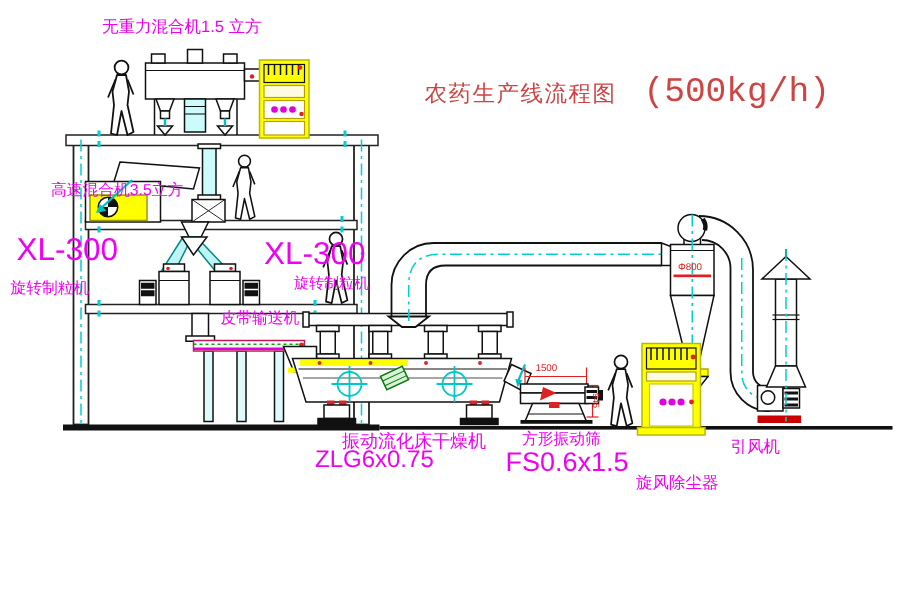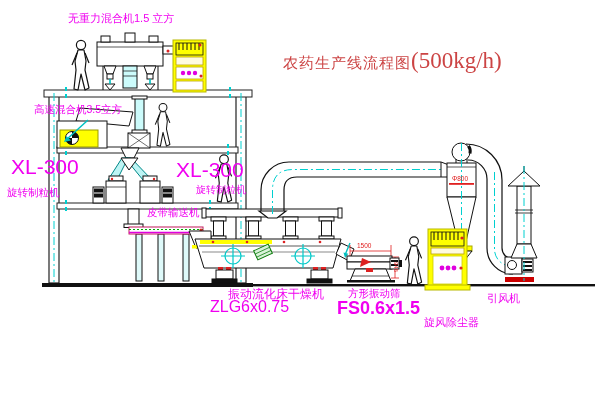--- a/index.html
+++ b/index.html
@@ -8,24 +8,24 @@
     font-family:"Liberation Sans",sans-serif;
   }
   svg{position:absolute;left:0;top:0;}
   .lbl{
     position:absolute;color:#f000f0;white-space:nowrap;line-height:1;
     font-family:"Liberation Sans",sans-serif;
   }
   .lbl.dim{color:#e02020;}
   .title-row{
     position:absolute;left:283px;top:48px;display:flex;align-items:baseline;
-    color:#cc4444;white-space:nowrap;font-family:Liberation Serif, serif;
+    color:#cc4444;white-space:nowrap;font-family:Liberation Mono, monospace;
   }
   .title-row .t1{font-size:15px;letter-spacing:1px;}
-  .title-row .t2{font-size:23px;font-weight:400;margin-left:0;}
+  .title-row .t2{font-size:23px;font-weight:400;margin-left:18px;}
   .rot90{transform:rotate(90deg);transform-origin:left top;}
   .cl{stroke:#00d0d0;stroke-width:1;fill:none;stroke-dasharray:8 3 2 3;}
 </style>
 </head>
 <body>
 
 <div class="canvas">
 
 <svg width="600" height="403" viewBox="0 0 600 403">
   <defs>
@@ -294,35 +294,35 @@
     <rect x="347" y="280" width="48" height="2.5" fill="#111" stroke="none"></rect>
   </g>
 </svg>
 
 <div class="title-row">
   <span class="t1">农药生产线流程图</span>
   <span class="t2">(500kg/h)</span>
 </div>
 
 <div class="lbl" style="left:68px;top:13px;font-size:11px;">无重力混合机1.5 立方</div>
-<div class="lbl" style="left:34px;top:104px;font-size:10.5px;">高速混合机3.5立方</div>
+<div class="lbl" style="left:34px;top:122px;font-size:10.5px;">高速混合机3.5立方</div>
 
 <div class="lbl" style="left:11px;top:156px;font-size:21px;">XL-300</div>
 <div class="lbl" style="left:7px;top:187px;font-size:10.5px;">旋转制粒机</div>
 
 <div class="lbl" style="left:176px;top:159px;font-size:21px;">XL-300</div>
 <div class="lbl" style="left:196px;top:185px;font-size:10px;">旋转制粒机</div>
 
 <div class="lbl" style="left:147px;top:207px;font-size:10.5px;">皮带输送机</div>
 
 <div class="lbl" style="left:228px;top:288px;font-size:12px;">振动流化床干燥机</div>
 <div class="lbl" style="left:210px;top:299px;font-size:16px;">ZLG6x0.75</div>
 
 <div class="lbl" style="left:348px;top:288px;font-size:10.5px;">方形振动筛</div>
-<div class="lbl" style="left:337px;top:299px;font-size:18px;font-weight:bold;">FS0.6x1.5</div>
+<div class="lbl" style="left:337px;top:299px;font-size:18px;">FS0.6x1.5</div>
 
 <div class="lbl" style="left:424px;top:295px;font-size:11px;margin-top:22px;">旋风除尘器</div>
 <div class="lbl" style="left:487px;top:293px;font-size:11px;">引风机</div>
 
 <div class="lbl dim" style="left:452px;top:176px;font-size:6.5px;">Φ800</div>
 <div class="lbl dim" style="left:357px;top:243px;font-size:6.5px;">1500</div>
 <div class="lbl dim rot90" style="left:399px;top:262px;font-size:6px;">945</div>
 
 </div>
 

